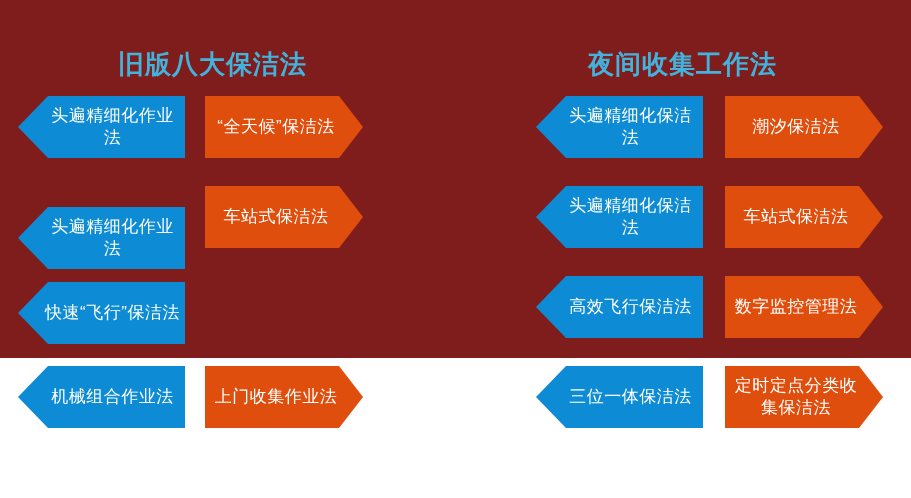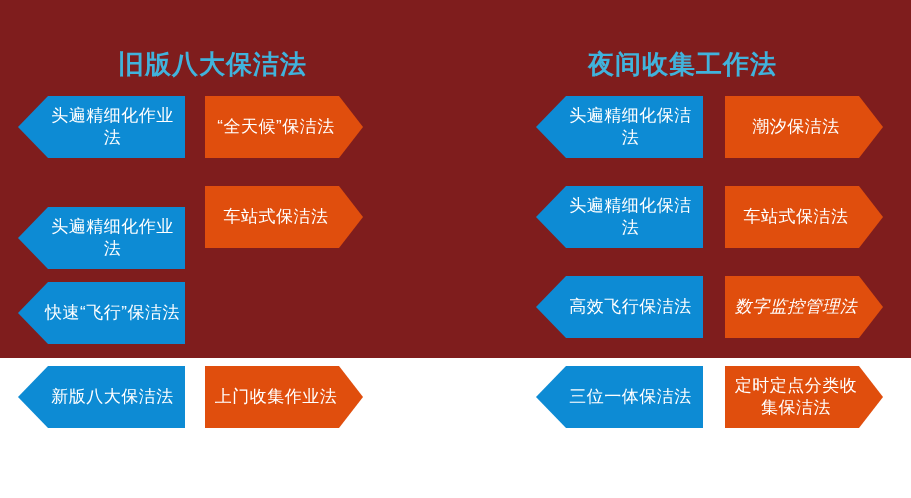--- a/index.html
+++ b/index.html
@@ -91,21 +91,21 @@
   </div>
   <div class="shape orange" style="left:205px; top:186px; width:158px;">
     <span class="label">车站式保洁法</span>
   </div>
 
   <div class="shape blue" style="left:18px; top:282px; width:167px;">
     <span class="label">快速“飞行”保洁法</span>
   </div>
 
   <div class="shape blue" style="left:18px; top:366px; width:167px;">
-    <span class="label">新版八大保洁法</span>
+    <span class="label">机械组合作业法</span>
   </div>
   <div class="shape orange" style="left:205px; top:366px; width:158px;justify-content:flex-end;">
     <span class="label">上门收集作业法</span>
   </div>
 
   <div class="col-title" id="title-new">夜间收集工作法</div>
 
   <div class="shape blue" style="left:536px; top:96px; width:167px;">
     <span class="label">头遍精细化保洁法</span>
   </div>
@@ -116,21 +116,21 @@
   <div class="shape blue" style="left:536px; top:186px; width:167px;text-align:center;">
     <span class="label">头遍精细化保洁法</span>
   </div>
   <div class="shape orange" style="left:725px; top:186px; width:158px;">
     <span class="label">车站式保洁法</span>
   </div>
 
   <div class="shape blue" style="left:536px; top:276px; width:167px;text-align:center;">
     <span class="label">高效飞行保洁法</span>
   </div>
-  <div class="shape orange" style="left:725px; top:276px; width:158px;font-style:italic;">
+  <div class="shape orange" style="left:725px; top:276px; width:158px;">
     <span class="label">数字监控管理法</span>
   </div>
 
   <div class="shape blue" style="left:536px; top:366px; width:167px;text-align:center;">
     <span class="label">三位一体保洁法</span>
   </div>
   <div class="shape orange" style="left:725px; top:366px; width:158px;">
     <span class="label">定时定点分类收集保洁法</span>
   </div>
 

